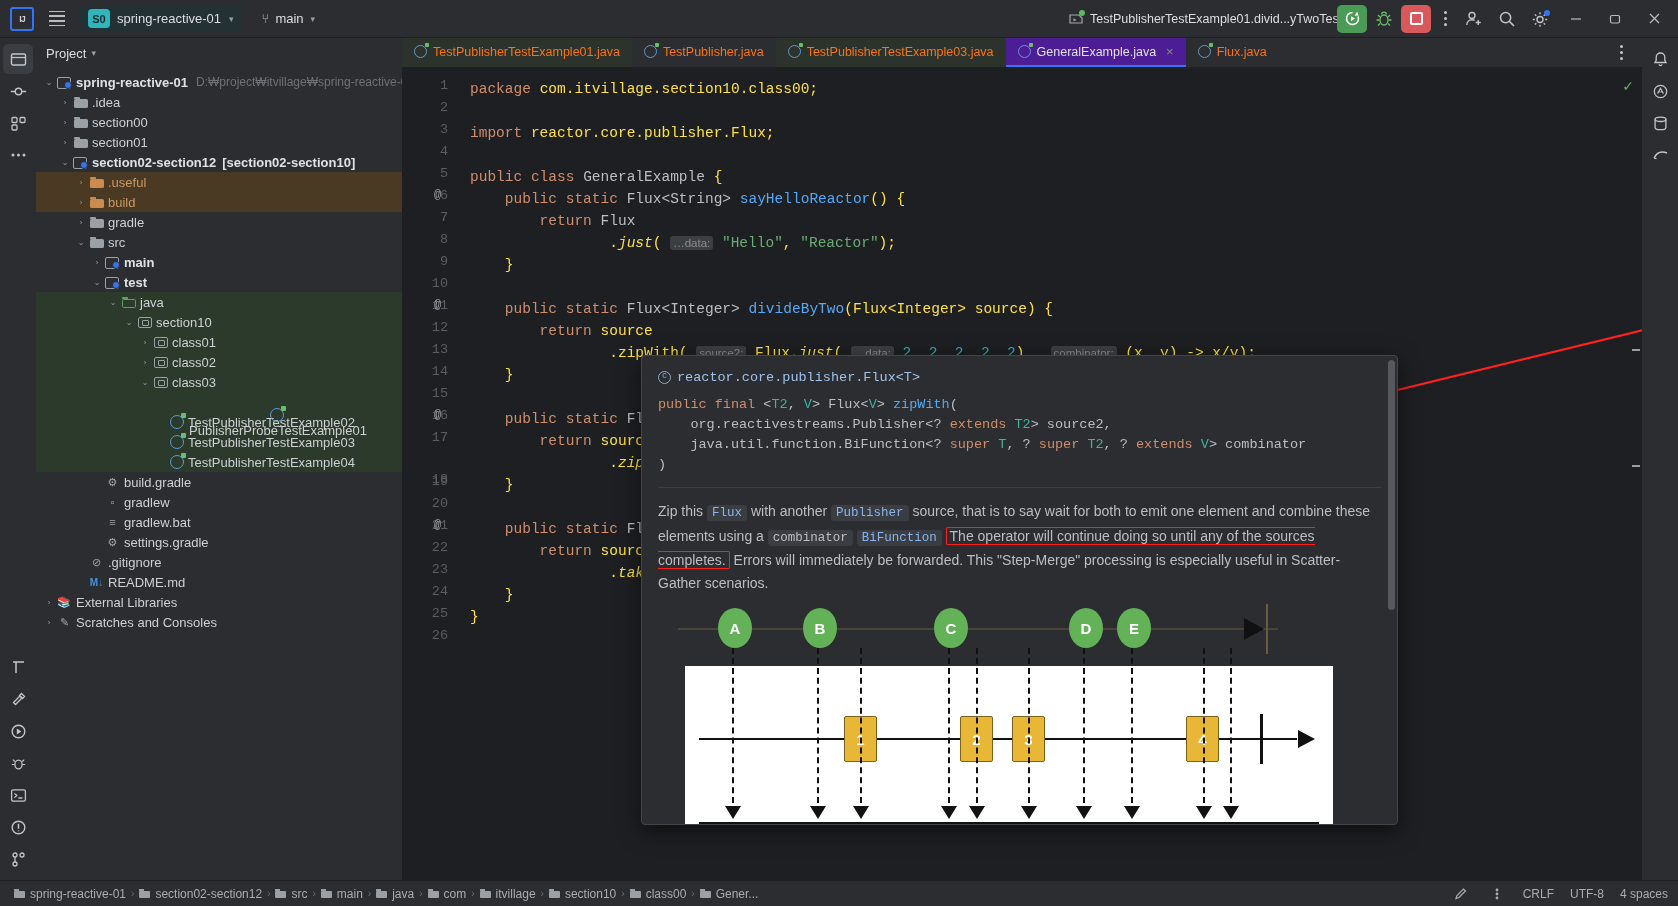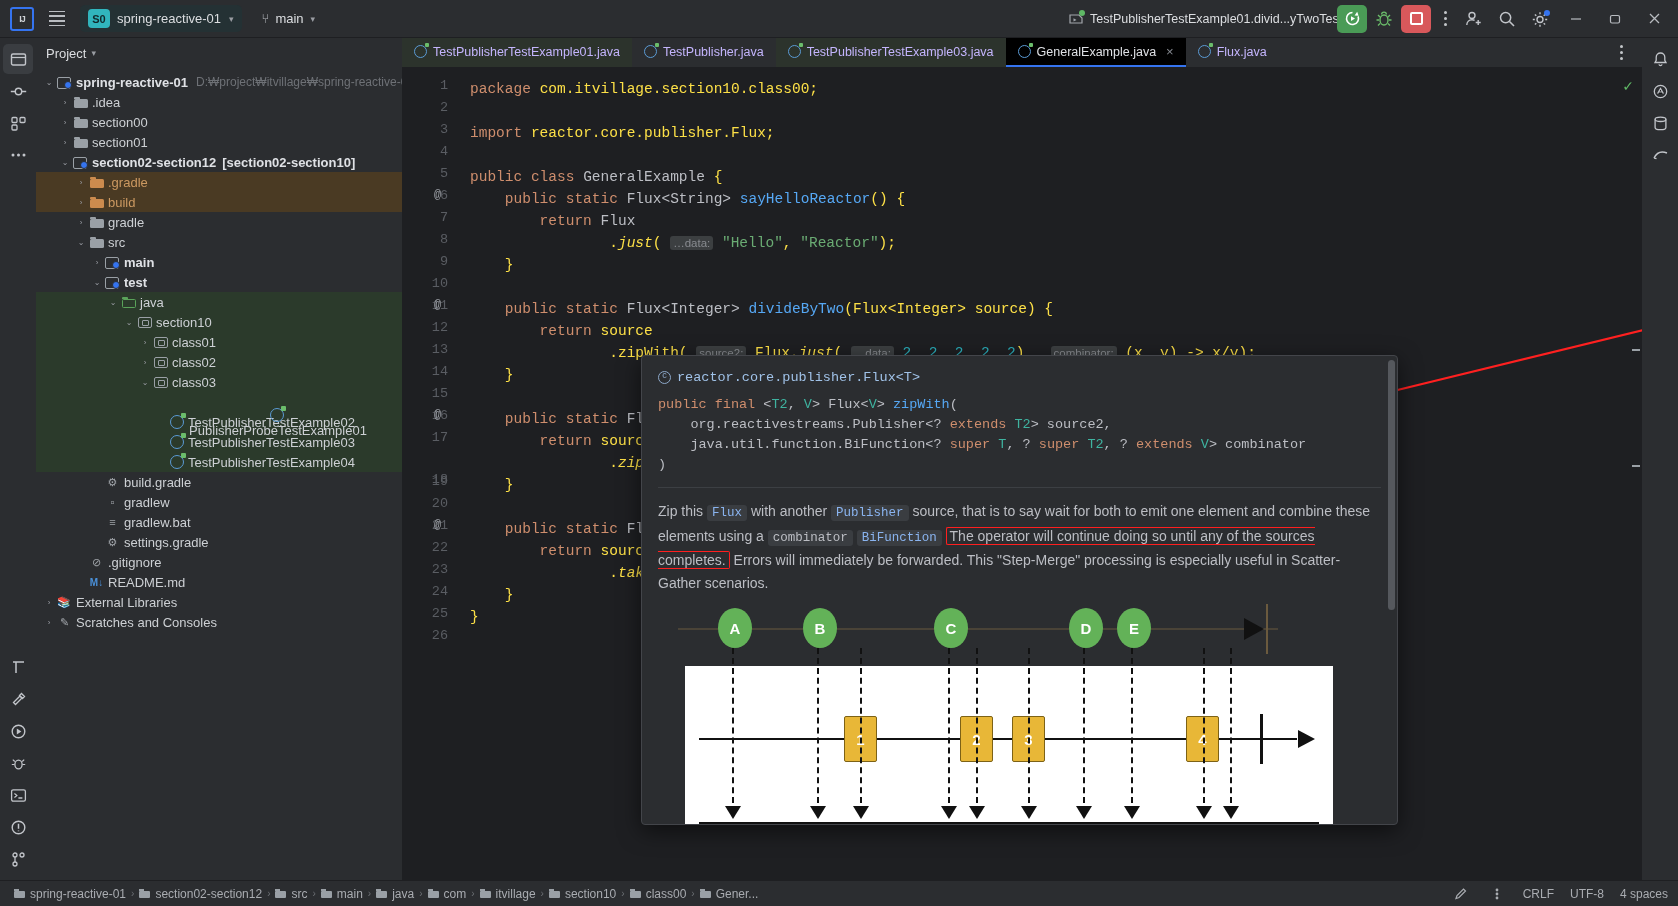--- a/index.html
+++ b/index.html
@@ -110,24 +110,24 @@
   .pkg-ico::before{content:"";position:absolute;inset:0;border:1.4px solid #9aa0a6;border-radius:2px;}
   .pkg-ico::after{content:"";position:absolute;left:4px;top:3.2px;width:5px;height:4px;border:1.2px solid #9aa0a6;border-radius:1px;}
   .cls-ico{width:14px;height:14px;border-radius:50%;border:1.8px solid #5b9bd5;position:relative;}
   .cls-ico::after{content:"";position:absolute;right:-3px;top:-3px;width:5px;height:5px;background:#6bbd6b;border-radius:1px;}
   .gr-ico{width:14px;height:12px;color:#a0a4a9;font-size:11px;display:flex;align-items:center;justify-content:center;}
   .md-ico{color:#4a90d9;font-size:10px;font-weight:bold;}
 
   
   .editor-area { flex:1 1 auto; display:flex; flex-direction:column; min-width:0; background:#1e1f22; position:relative;}
   .tabbar { height:30px; display:flex; align-items:stretch; flex:0 0 30px; background:#2b2d30; border-bottom:1px solid #1e1f22; position:relative;}
-  .tab { display:flex; align-items:center; gap:6px; padding:0 12px; font-size:12.5px; color:#c4b5fd; cursor:pointer; border-bottom:2px solid transparent;}
+  .tab { display:flex; align-items:center; gap:6px; padding:0 12px; font-size:12.5px; color:#f97316; cursor:pointer; border-bottom:2px solid transparent;}
   .tab.dark { background:#2b2d30;}
   .tab.g1 { background:#2c332c; }
-  .tab.active { background:#000000; color:#dfe1e5; border-bottom:2px solid #3574f0;}
+  .tab.active { background:#4c1d95; color:#dfe1e5; border-bottom:2px solid #3574f0;}
   .tab .xc { font-size:13px; color:#868a91; margin-left:4px;}
   .tab-ico{width:13px;height:13px;border-radius:50%;border:1.6px solid #5b9bd5;position:relative;flex:0 0 13px;}
   .tab-ico::after{content:"";position:absolute;right:-3px;top:-3px;width:4px;height:4px;background:#6bbd6b;border-radius:1px;}
   .tabbar-kebab{margin-left:auto; display:flex; align-items:center; padding:0 10px;}
 
   .codewrap { flex:1 1 auto; position:relative; overflow:hidden; }
   .gutter { position:absolute; left:0; top:0; bottom:0; width:60px; }
   .gline { position:absolute; right:14px; font-family:"Liberation Mono", monospace; font-size:13.5px; color:#5a5d63; text-align:right;}
   .gmark { position:absolute; left:32px; color:#9a9da3; font-size:12px; font-family:"Liberation Mono", monospace;}
   .code { position:absolute; left:68px; top:0; font-family:"Liberation Mono", monospace; font-size:14.5px; line-height:22px; white-space:pre; }
@@ -403,21 +403,21 @@
               <span class="mod-ico"></span>
             </span>
             <span class="lbl b">section02-section12</span>
             <span class="brackets">[section02-section10]</span>
           </div>
           <div class="row hl-orange" style="padding-left: 38px;">
             <span class="arrow">›</span>
             <span class="ico">
               <span class="f-ico orange"></span>
             </span>
-            <span class="lbl orange">.gradle</span>
+            <span class="lbl orange">.useful</span>
           </div>
           <div class="row hl-orange" style="padding-left: 38px;">
             <span class="arrow">›</span>
             <span class="ico">
               <span class="f-ico orange"></span>
             </span>
             <span class="lbl orange">build</span>
           </div>
           <div class="row" style="padding-left: 38px;">
             <span class="arrow">›</span>

